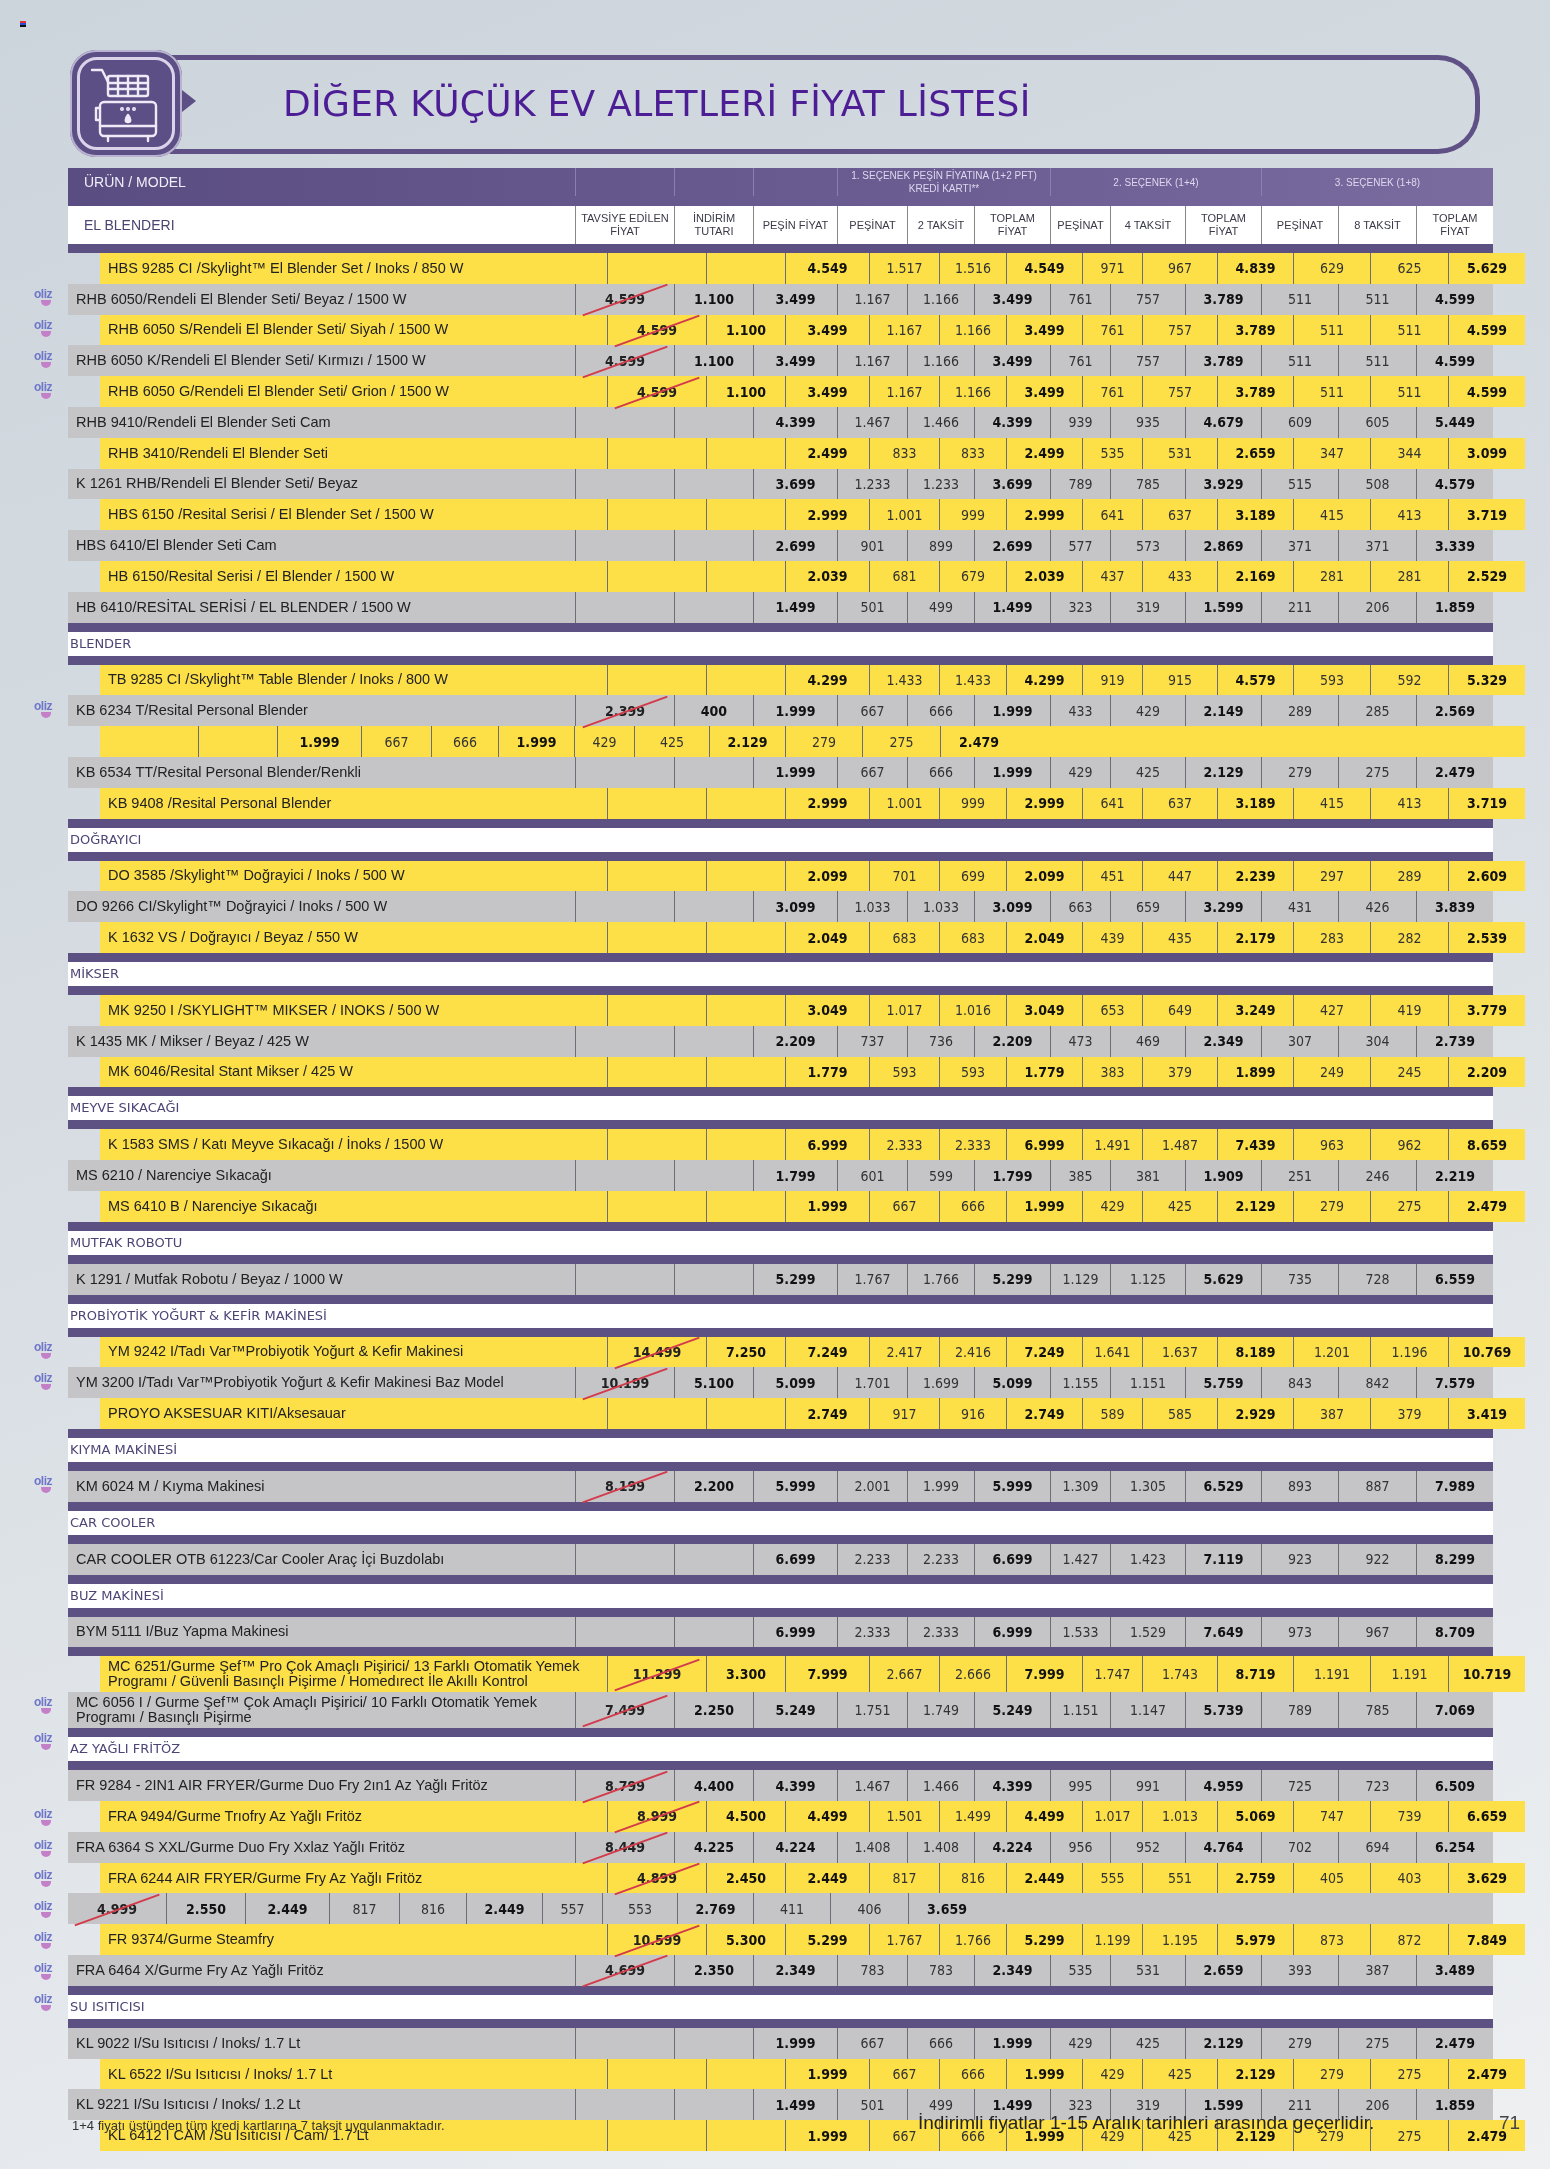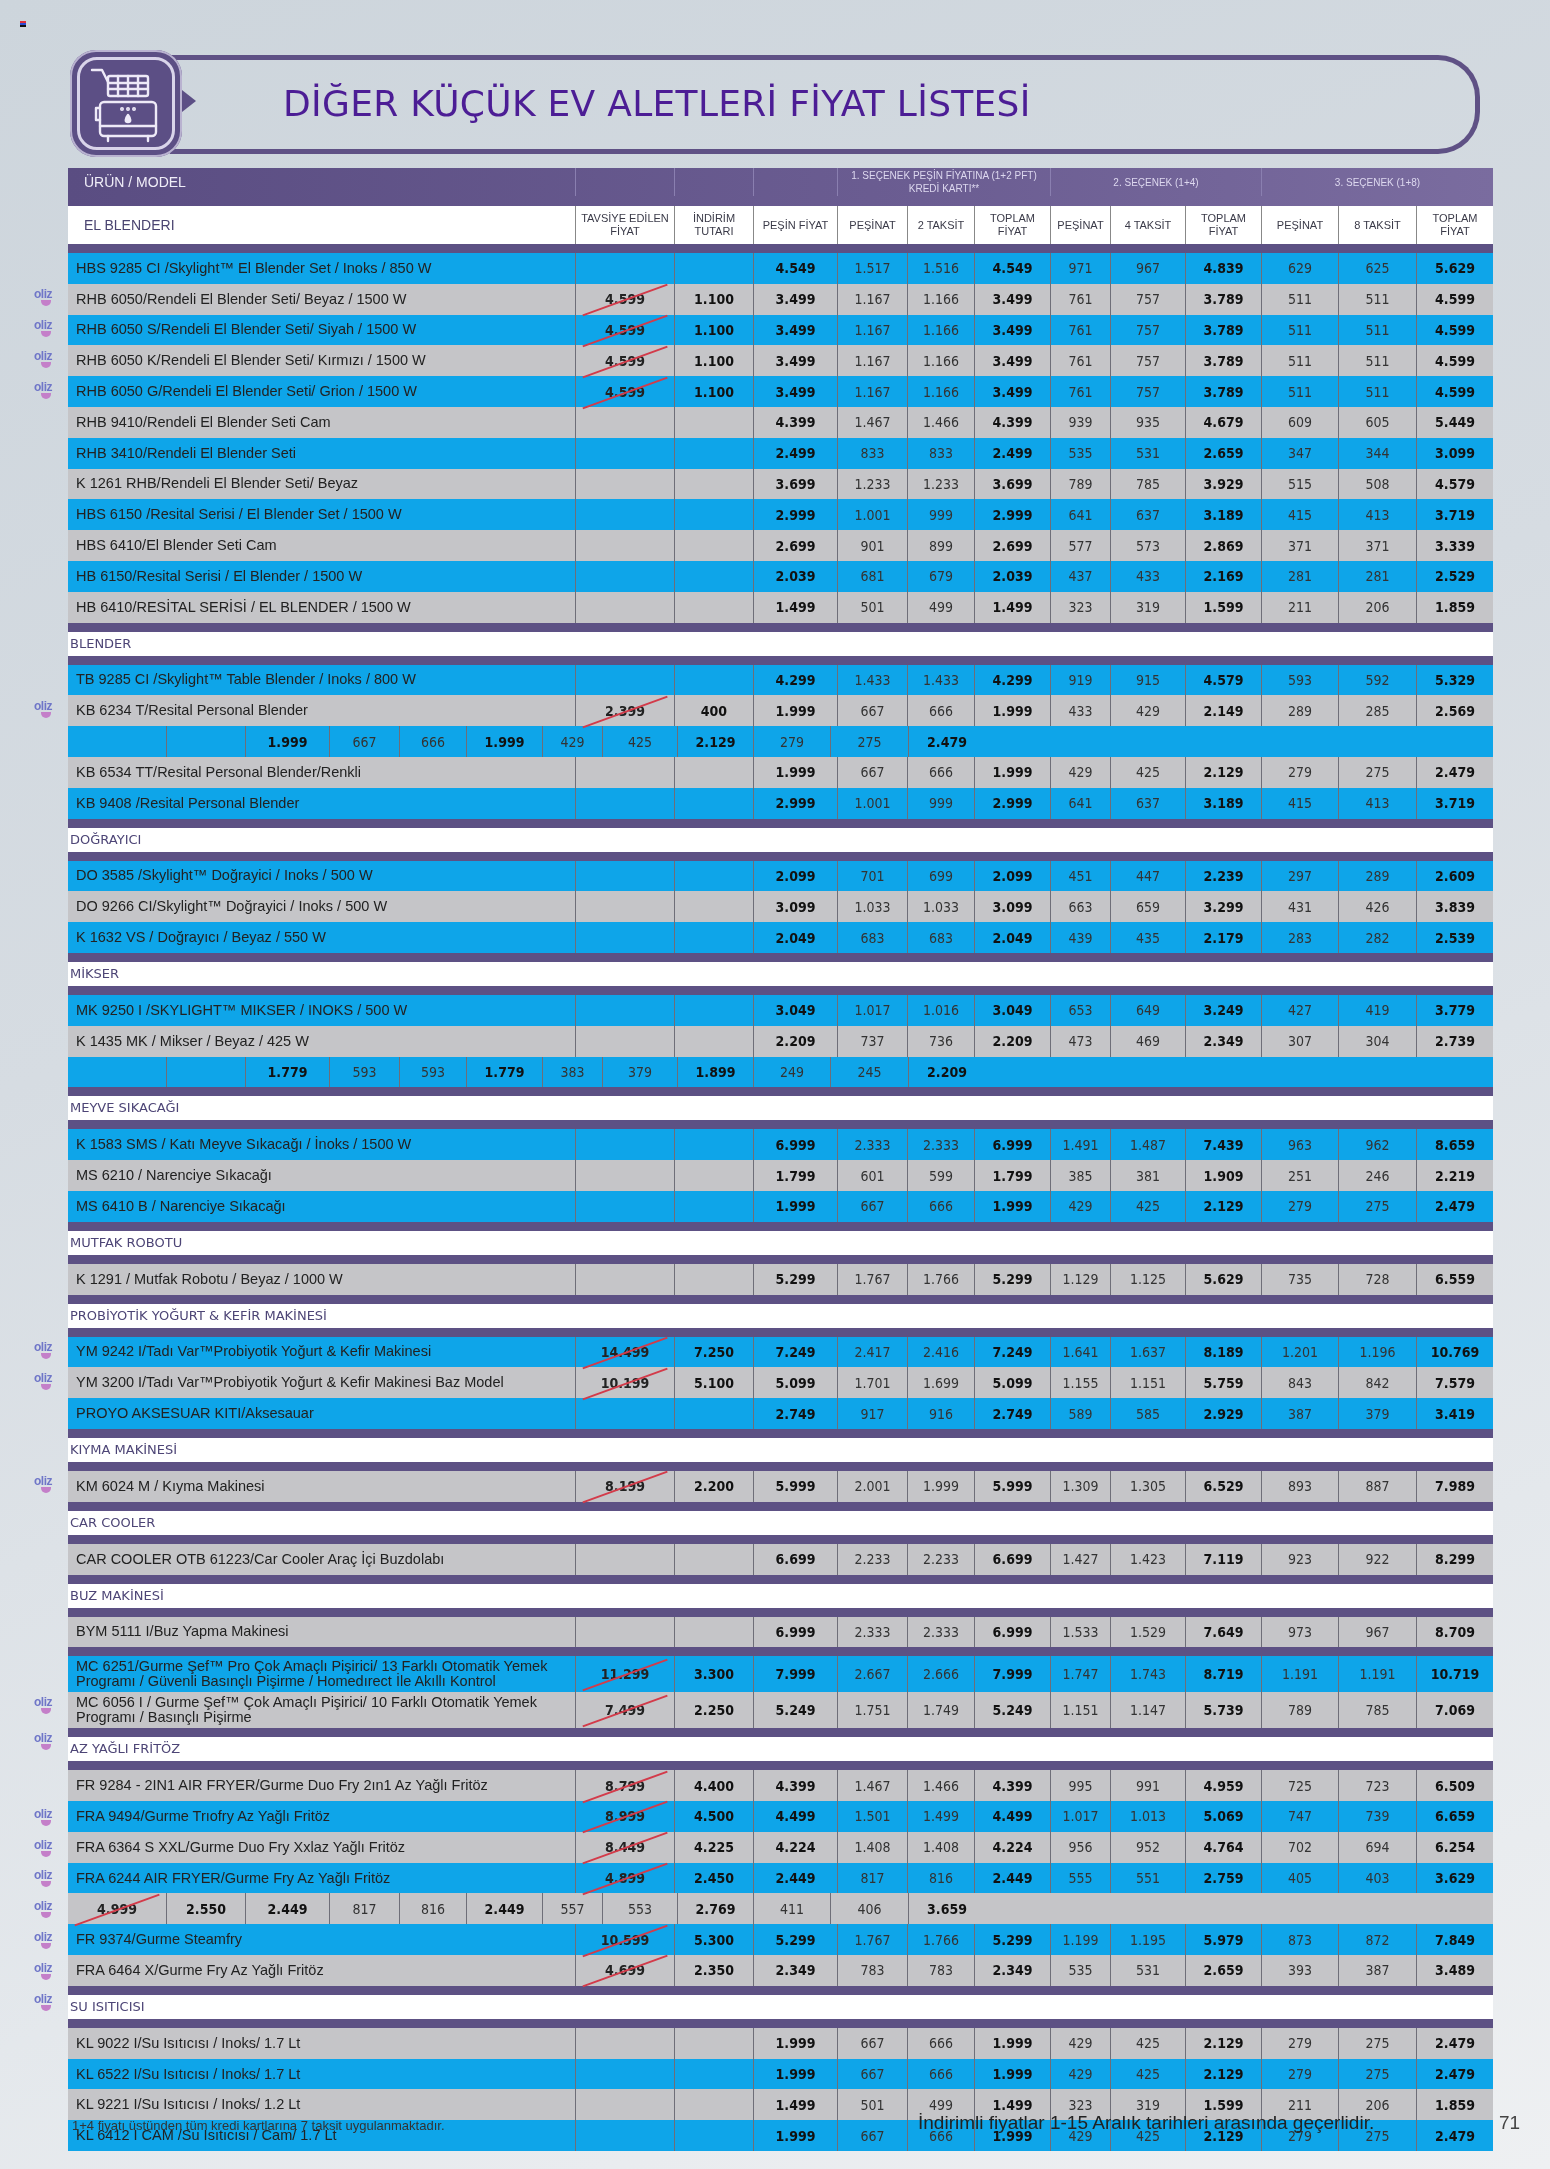--- a/index.html
+++ b/index.html
@@ -25,21 +25,21 @@
   .hdr1{background:linear-gradient(90deg,#5a4d82,#6b5d92 60%,#7a6c9f);height:38px;color:#fff;}
   .hdr1 .c{height:28px;border-right:1px solid #8a7fb0;font-size:11px;line-height:13px;color:#e8e4f4;}
   .hdr1 .c.prod{justify-content:flex-start;padding-left:16px;font-size:14px;color:#f0eef8;}
   .hdr1 .c.group{color:#ddd8ef;font-size:10px;}
   .hdr2{background:#fff;height:38px;border-bottom:9px solid #5d5184;}
   .hdr2 .c{height:38px;border-right:1px solid #888;font-size:11px;line-height:13px;color:#3a3a48;}
   .hdr2 .c.prod{justify-content:flex-start;padding-left:16px;font-size:14px;color:#4a4470;border-right:1px solid #888;}
   .section{background:#fff;height:24px;border-bottom:9px solid #5d5184;}
   .section .label{padding-left:2px;font-size:14px;color:#4d4576;line-height:24px;font-family:"DejaVu Sans","Liberation Sans",sans-serif;font-size:13px;}
   .data{height:30.8px;}
-  .data.odd{background:#0ea5e9;}
+  .data.odd{background:#fde047;margin-left:32px;}
   .data.even{background:#c5c5c8;}
   .data .c{height:100%;border-right:1px solid #6e6e78;font-size:14px;color:#333;font-family:"DejaVu Sans Condensed","DejaVu Sans","Liberation Sans",sans-serif;}
   .data .c:last-child{border-right:none;}
   .data .c.prod{justify-content:flex-start;padding-left:8px;font-size:14.5px;color:#222;text-align:left;line-height:15px;font-family:"Liberation Sans","DejaVu Sans",sans-serif;}
   .data .c.b{font-weight:bold;color:#111;}
   .data .c.strike{position:relative;font-weight:bold;color:#222;}
   .data .c.strike::after{content:"";position:absolute;left:4px;right:4px;top:50%;height:1.5px;background:#d33b4a;transform:rotate(-20deg);}
   .data.tall{height:36px;}
   .end-rule{height:9px;background:#5d5184;}
   .oliz{position:absolute;left:34px;width:26px;height:22px;}
@@ -445,20 +445,21 @@
         <div class="c w5 ">736</div>
         <div class="c w6 b">2.209</div>
         <div class="c w7 ">473</div>
         <div class="c w8 ">469</div>
         <div class="c w9 b">2.349</div>
         <div class="c w10 ">307</div>
         <div class="c w11 ">304</div>
         <div class="c w12 b">2.739</div>
       </div>
       <div class="row data odd">
+        <div class="c w0 prod">MK 6046/Resital Stant Mikser / 425 W</div>
         <div class="c w1 "></div>
         <div class="c w2 b"></div>
         <div class="c w3 b">1.779</div>
         <div class="c w4 ">593</div>
         <div class="c w5 ">593</div>
         <div class="c w6 b">1.779</div>
         <div class="c w7 ">383</div>
         <div class="c w8 ">379</div>
         <div class="c w9 b">1.899</div>
         <div class="c w10 ">249</div>

